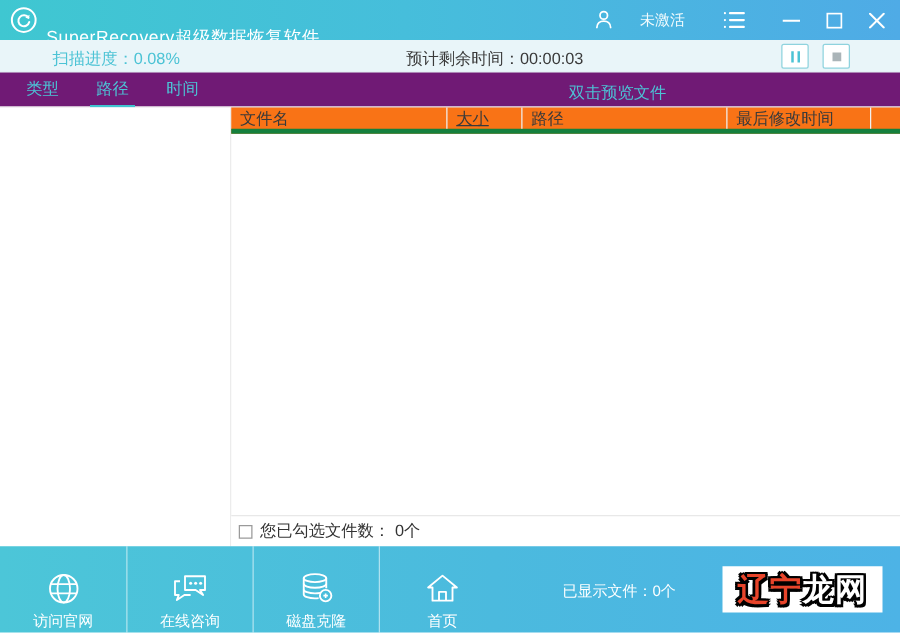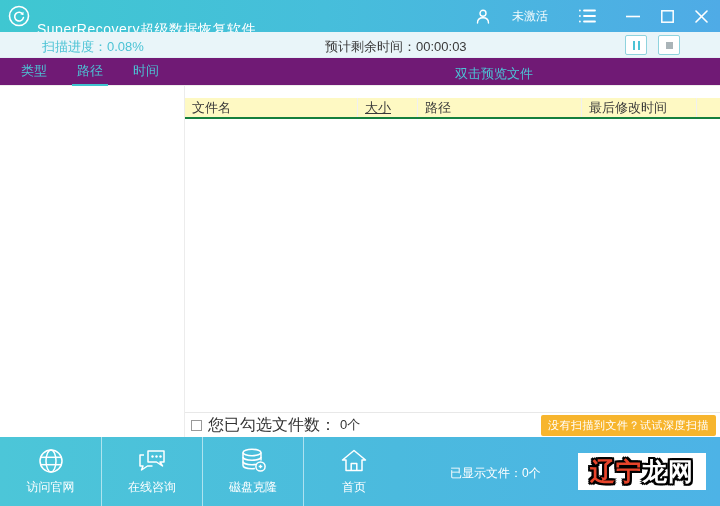--- a/index.html
+++ b/index.html
@@ -13,21 +13,21 @@
 
   
   .titlebar {
     position:absolute; left:0; top:0; width:720px; height:32px;
     background:linear-gradient(90deg,#3fc7d1 0%,#46bedb 45%,#4fabe6 100%);
     display:flex; align-items:center; color:#fff;
   }
   .logo { width:22px; height:22px; margin-left:8px; flex:0 0 auto; }
   .app-title { font-size:14px; margin-left:7px; letter-spacing:.5px;margin-top:28px; }
   .titlebar-right { position:absolute; right:0; top:0; height:32px; display:flex; align-items:center; }
-  .activation { display:flex; align-items:center; gap:22px; font-size:12px; color:#f2fbfd; cursor:pointer; }
+  .activation { display:flex; align-items:flex-start; gap:22px; font-size:12px; color:#f2fbfd; cursor:pointer; }
   .win-btn { width:34px; height:32px; display:flex; align-items:center; justify-content:center; cursor:pointer; }
   .menu-btn { margin-left:22px; margin-right:12px; }
 
   
   .statusbar {
     position:absolute; left:0; top:32px; width:720px; height:26px;
     background:#e9f5f9; border-bottom:1px solid #e2eff4;
   }
   .scan-progress { position:absolute; left:42px; top:6px; font-size:13px; color:#4cc3d5;text-align:right; }
   .eta { position:absolute; left:325px; top:6px; font-size:13px; color:#3a3a3a; }
@@ -63,60 +63,60 @@
     font-size:12px; color:#666; padding:0 24px 0 8px;
     font-family:"Liberation Sans","DejaVu Sans",sans-serif;
   }
   .search-box input::placeholder { color:#c9cdce; }
   .search-icon { position:absolute; right:6px; top:3px; }
 
   
   .main { position:absolute; left:0; top:86px; width:720px; height:351px; background:#fff; }
   .left-panel { position:absolute; left:0; top:0; width:185px; height:351px; background:#fff; border-right:1px solid #ececec; }
   .table-area { position:absolute; left:185px; top:0; width:535px; height:351px; }
-  .thead { display:flex; height:21px; border-bottom:2px solid #15803d; background:#fef9c3;margin-top:12px; }
+  .thead { display:flex; height:21px; border-bottom:4px solid #15803d; background:#f97316; }
   .th {
     font-size:13px; color:#3a3a3a; padding-left:7px; display:flex; align-items:center;
     border-right:1px solid #f0f0f0; cursor:pointer;
   }
   .th-filename { width:173px; }
   .th-size { width:60px;text-decoration:underline; }
   .th-path { width:164px; }
   .th-mtime { width:115px; }
   .th-spacer { flex:1; border-right:none; }
   .tbody { height:305px; }
 
   
   .selection-bar {
     position:absolute; left:0; bottom:0; width:535px; height:25px;
     border-top:1px solid #e8e8e8; background:#fff; display:flex; align-items:center;
   }
   .checkbox {
     width:11px; height:11px; border:1px solid #9a9a9a; background:#fff;
     margin-left:6px; flex:0 0 auto; cursor:pointer;
   }
-  .checked-label { font-size:16px; color:#333; margin-left:6px; }
+  .checked-label { font-size:13px; color:#333; margin-left:6px; }
   .checked-value { font-size:13px; color:#333; margin-left:4px; }
   .deep-scan-btn {
     position:absolute; right:4px; top:2px; height:21px; line-height:21px;
     background:#f7b52d; color:#fff; font-size:11px; padding:0 7px;
     border:none; border-radius:2px; cursor:pointer; letter-spacing:.5px;
     font-family:"Liberation Sans","DejaVu Sans",sans-serif;
   }
 
   
   .toolbar {
     position:absolute; left:0; top:437px; width:720px; height:69px;
     background:linear-gradient(90deg,#4cc6d8 0%,#4bbade 55%,#4db3e6 100%);
     color:#fff;
   }
   .toolbar-items { position:absolute; left:0; top:0; height:69px; display:flex; }
   .toolbar-item {
     width:101px; height:69px; display:flex; flex-direction:column; align-items:center;
-    justify-content:center; gap:4px; cursor:pointer; position:relative;
+    justify-content:flex-end; gap:4px; cursor:pointer; position:relative;
   }
   .toolbar-item + .toolbar-item { border-left:1px solid rgba(255,255,255,.55); }
   .toolbar-item .lbl { font-size:12px; color:#fff; }
   .files-shown { position:absolute; left:450px; top:28px; font-size:12px; color:#fff; }
   .watermark {
     position:absolute; left:578px; top:16px; width:128px; height:37px;
     background:#fff; display:flex; align-items:center; justify-content:center;
     font-weight:bold; font-size:25px; letter-spacing:1px;
     font-family:"DejaVu Sans","Liberation Sans",sans-serif;
   }
@@ -226,21 +226,20 @@
         <div class="th th-path">路径</div>
         <div class="th th-mtime">最后修改时间</div>
         <div class="th th-spacer"></div>
       </div>
       <div class="tbody"></div>
 
       <div class="selection-bar">
         <span class="checkbox"></span>
         <span class="checked-label">您已勾选文件数：</span>
         <span class="checked-value">0个</span>
-        <button class="deep-scan-btn">没有扫描到文件？试试深度扫描</button>
       </div>
     </div>
   </div>
 
   <div class="toolbar">
     <div class="toolbar-items">
 
       <div class="toolbar-item">
         <span>
           <svg width="30" height="28" viewBox="0 0 30 28">

